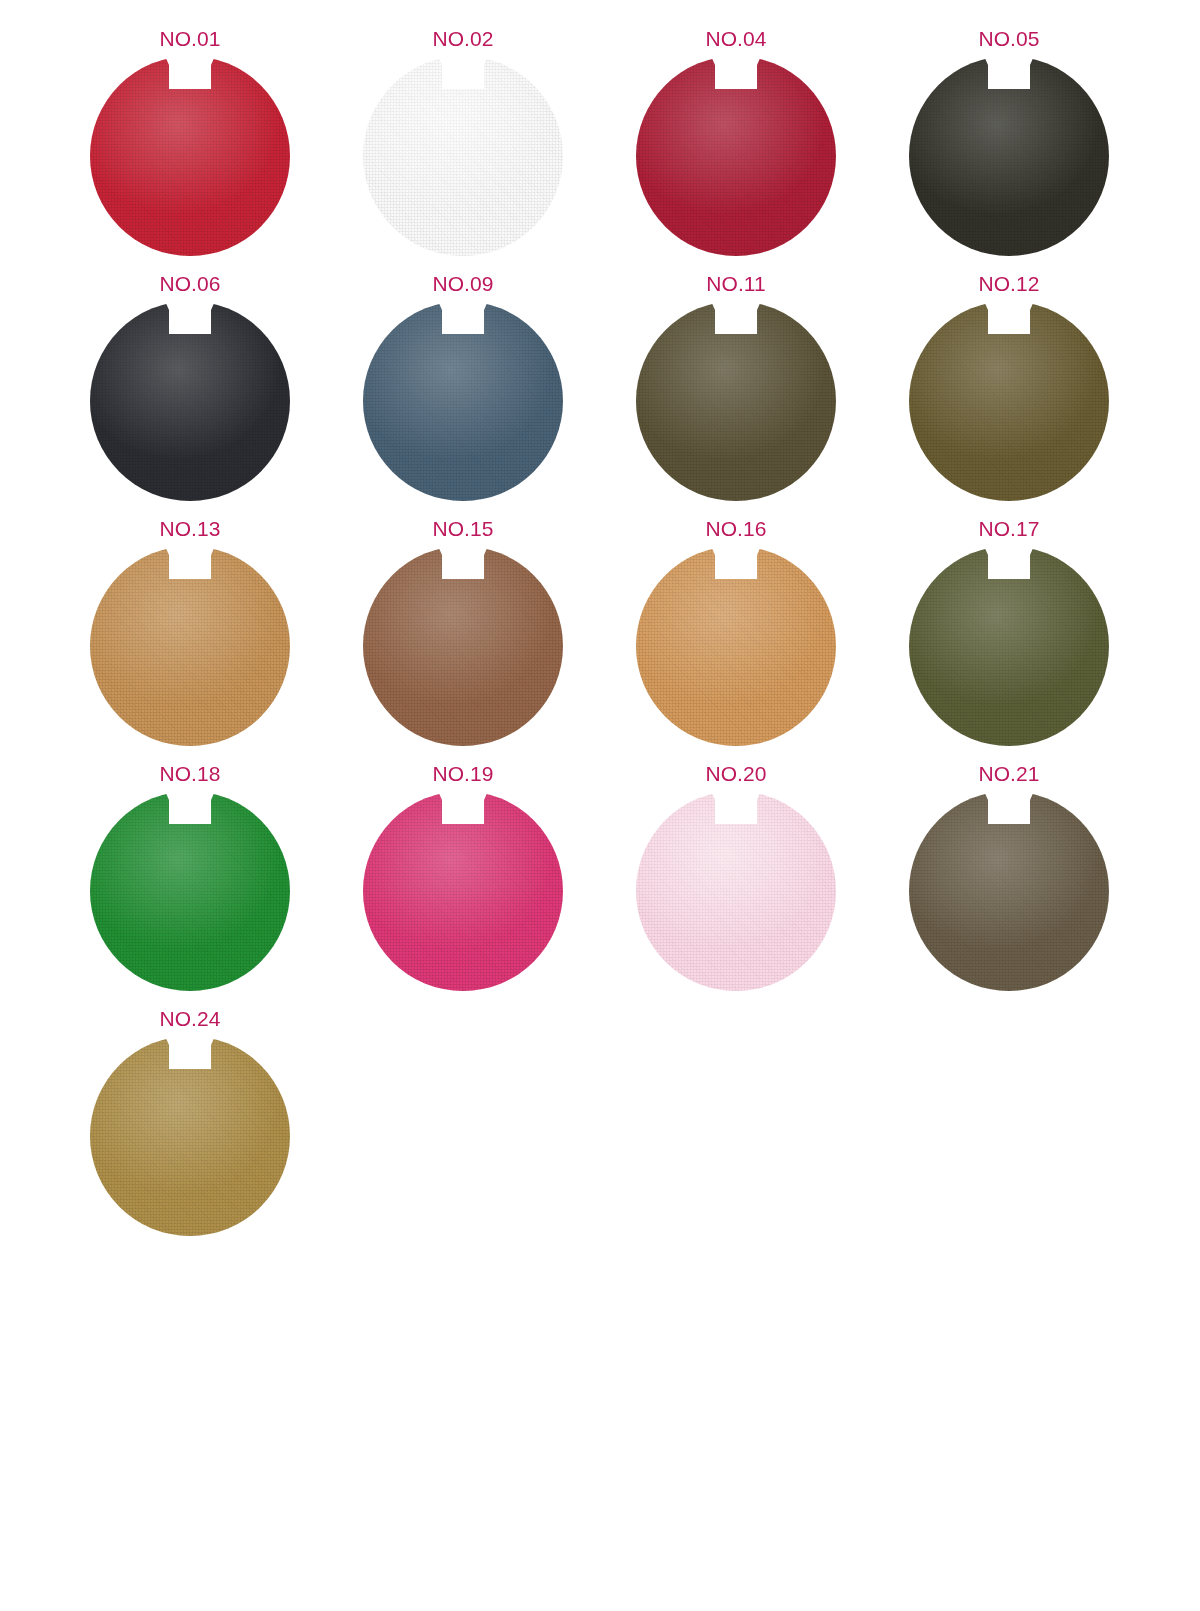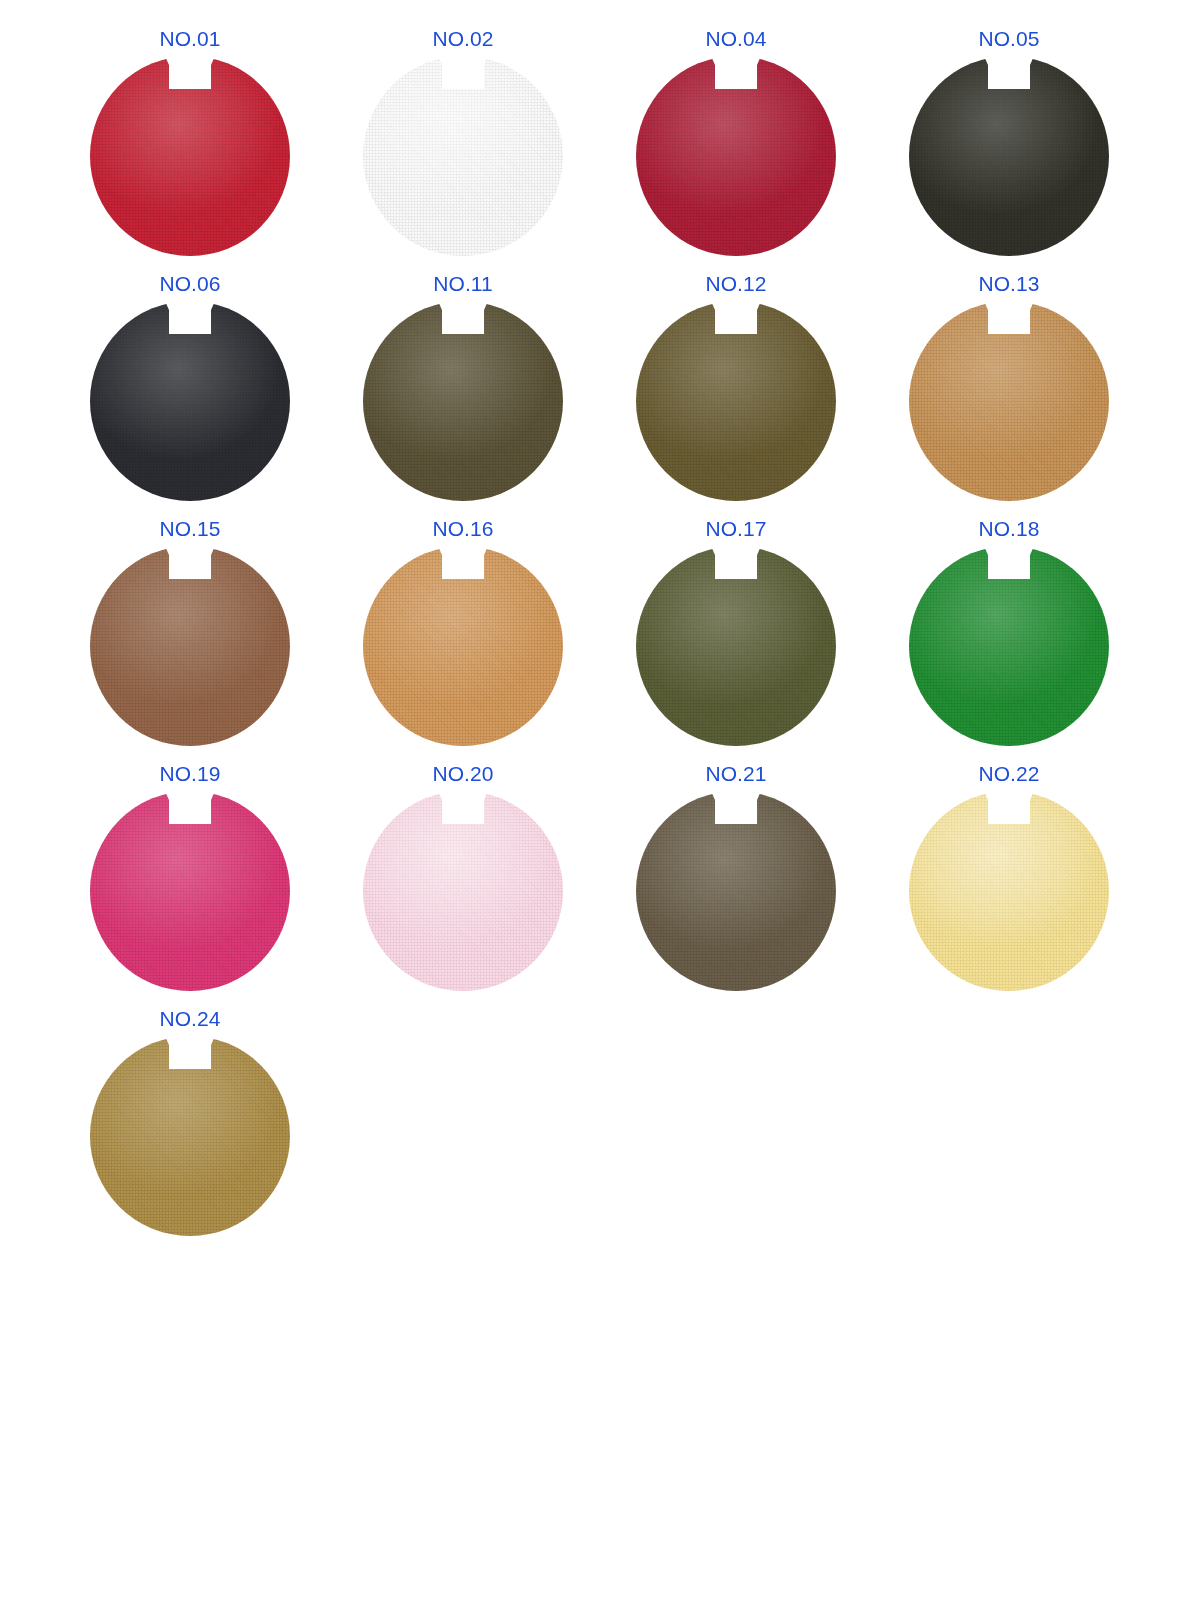--- a/index.html
+++ b/index.html
@@ -134,21 +134,21 @@
 
   
   .chip-label {
     position: absolute;
     left: 50%;
     top: 0;
     transform: translateX(-50%);
     z-index: 3;
     padding: 1px 7px 2px 7px;
     background: #ffffff;
-    color: #1d4ed8;
+    color: #be185d;
     font-family: "Liberation Sans", sans-serif;
     font-size: 21px;
     font-weight: 400;
     line-height: 1.35;
     letter-spacing: 0.1px;
     white-space: nowrap;
     text-align: center;
   }
 </style>
 </head>
@@ -191,20 +191,28 @@
       <div class="swatch">
         <div class="chip">
           <div class="chip-color" style="background: rgb(43, 45, 50);"></div>
           <div class="chip-weave"></div>
           <div class="chip-shade"></div>
         </div>
         <div class="chip-label">NO.06</div>
       </div>
       <div class="swatch">
         <div class="chip">
+          <div class="chip-color" style="background: rgb(74, 99, 119);"></div>
+          <div class="chip-weave"></div>
+          <div class="chip-shade"></div>
+        </div>
+        <div class="chip-label">NO.09</div>
+      </div>
+      <div class="swatch">
+        <div class="chip">
           <div class="chip-color" style="background: rgb(92, 84, 56);"></div>
           <div class="chip-weave"></div>
           <div class="chip-shade"></div>
         </div>
         <div class="chip-label">NO.11</div>
       </div>
       <div class="swatch">
         <div class="chip">
           <div class="chip-color" style="background: rgb(107, 94, 51);"></div>
           <div class="chip-weave"></div>
@@ -270,28 +278,20 @@
       </div>
       <div class="swatch">
         <div class="chip">
           <div class="chip-color" style="background: rgb(107, 95, 74);"></div>
           <div class="chip-weave"></div>
           <div class="chip-shade"></div>
         </div>
         <div class="chip-label">NO.21</div>
       </div>
       <div class="swatch">
-        <div class="chip pale">
-          <div class="chip-color" style="background: rgb(246, 226, 148);"></div>
-          <div class="chip-weave"></div>
-          <div class="chip-shade"></div>
-        </div>
-        <div class="chip-label">NO.22</div>
-      </div>
-      <div class="swatch">
         <div class="chip">
           <div class="chip-color" style="background: rgb(176, 145, 74);"></div>
           <div class="chip-weave"></div>
           <div class="chip-shade"></div>
         </div>
         <div class="chip-label">NO.24</div>
       </div>
     </div>
 </div>
 

